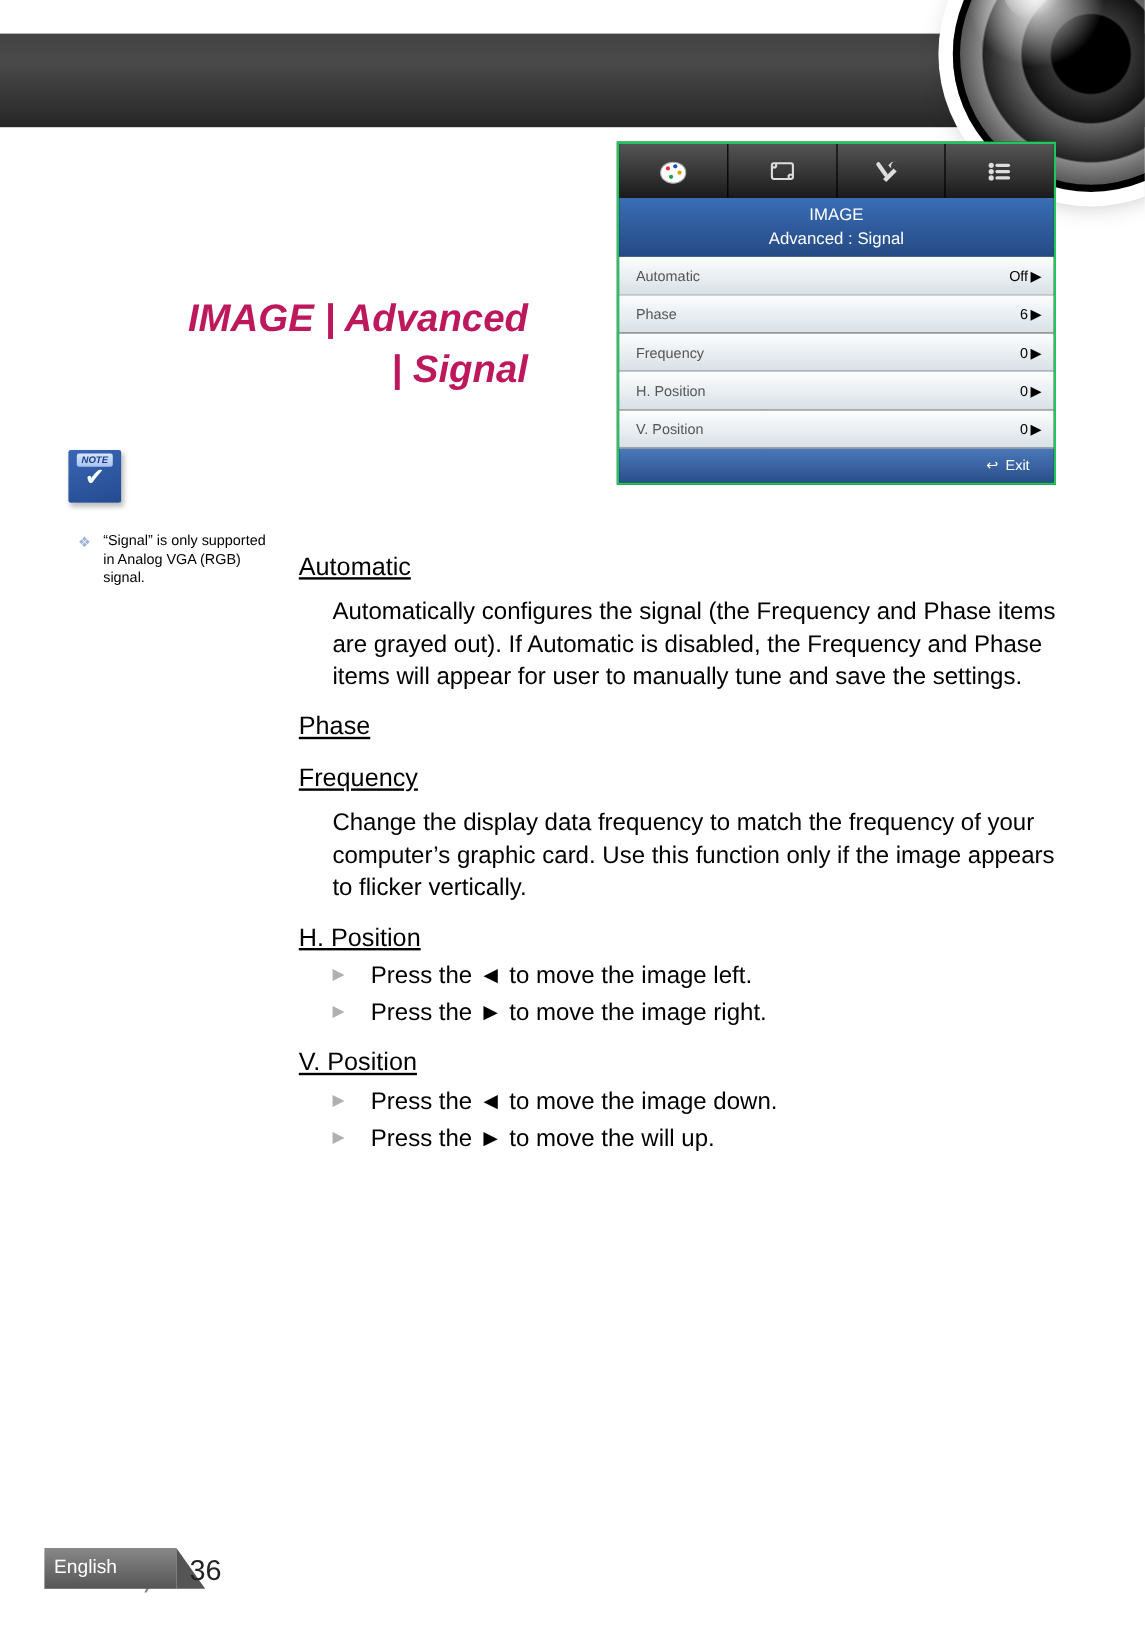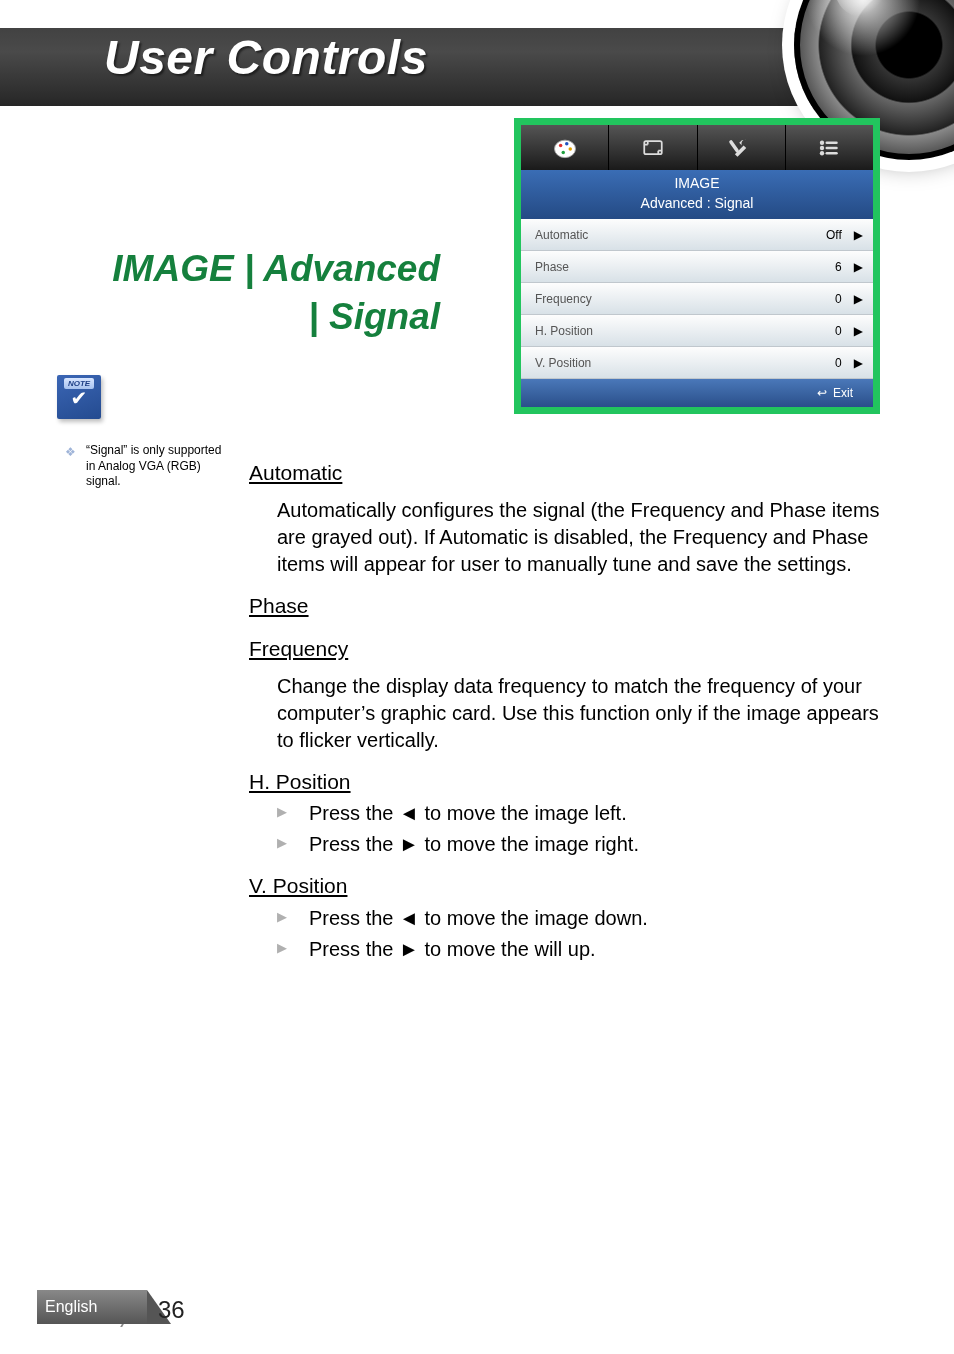--- a/index.html
+++ b/index.html
@@ -45,21 +45,21 @@
     content:""; position:absolute; left:18%; top:14%;
     width:55px; height:55px; border-radius:50%;
     background: radial-gradient(circle at 30% 30%, rgba(255,255,255,0.9), rgba(255,255,255,0) 70%);
   }
 
   
   .osd {
     position: absolute;
     left: 514px; top: 118px;
     width: 366px;
-    border: 7px solid #22c55e;
+    border: 2px solid #22c55e;
     background: #000;
     font-family: Arial, sans-serif;
   }
   .osd-tabs {
     display: flex;
     height: 45px;
     background: linear-gradient(#555, #1a1a1a);
   }
   .osd-tab {
     flex: 1;
@@ -78,44 +78,44 @@
   .osd-row {
     display: flex; align-items: center;
     justify-content: space-between;
     height: 32px;
     padding: 0 10px 0 14px;
     background: linear-gradient(#fdfdfd, #d8e1e7);
     border-bottom: 1px solid #c0c7cd;
     font-size: 12px;
     color: #555;
   }
-  .osd-row .val { color: #000; display:flex; align-items:center; gap:12px; }
+  .osd-row .val { color: #000; display:flex; align-items:center; gap:2px; }
   .osd-row .arrow { color:#000; font-size:12px; }
   .osd-footer {
     height: 28px;
     background: linear-gradient(#4a78b9, #2a4f8a);
     display: flex; align-items: center; justify-content: flex-end;
     padding-right: 20px;
     color: #fff; font-size: 12px;
     gap: 6px;
   }
 
   
   .icn { width:28px; height:28px; }
 
   
   .section-title {
     position: absolute;
     left: 95px; top: 245px;
     width: 345px;
     text-align: right;
-    font-size: 37px;
+    font-size: 32px;
     font-style: italic;
     font-weight: bold;
-    color: #15803d;
+    color: #be185d;
     line-height: 1.3;
   }
 
   
   .note-badge {
     position: absolute;
     left: 57px; top: 375px;
     width: 44px; height: 44px;
     background: linear-gradient(160deg, #3b66b5, #244b90);
     border-radius: 2px;
@@ -226,21 +226,20 @@
     border-left: 2px solid #888;
     transform: skewX(-30deg);
     z-index:-1;
   }
 </style>
 </head>
 <body>
 
 <div class="header-area">
   <div class="header-bar"></div>
-  <div class="header-text">User Controls</div>
   <div class="lens"></div>
 </div>
 
 <div class="section-title">
   <span>IMAGE | Advanced</span><br>
   <span>| Signal</span>
 </div>
 
 <div class="osd">
   <div class="osd-tabs">

